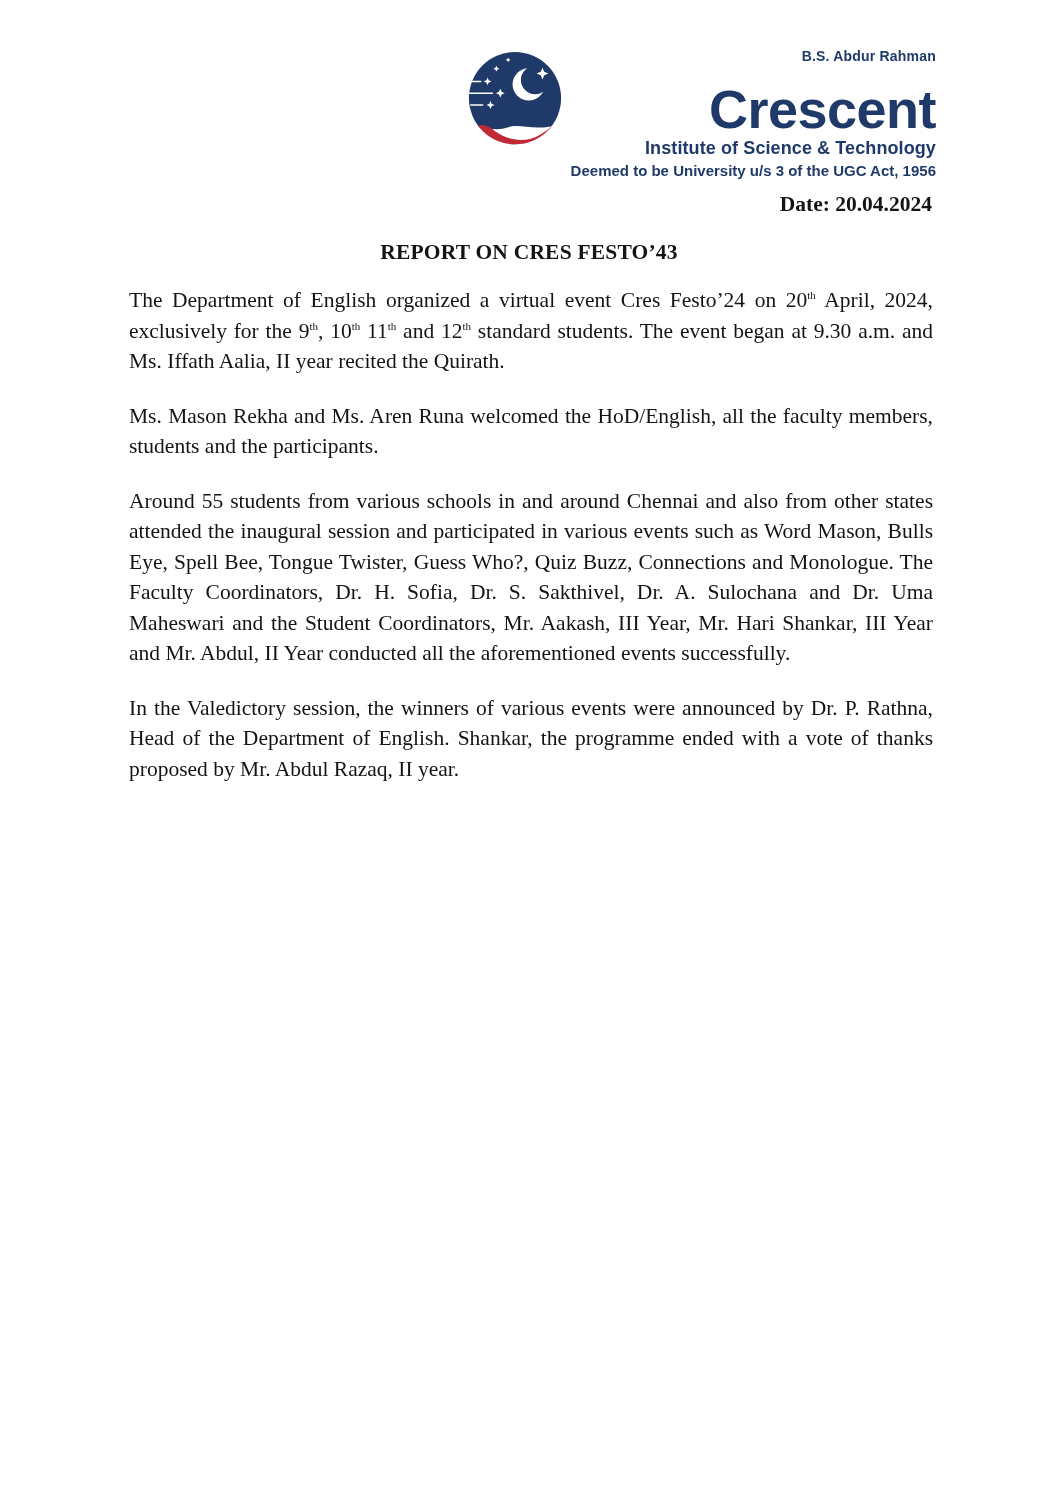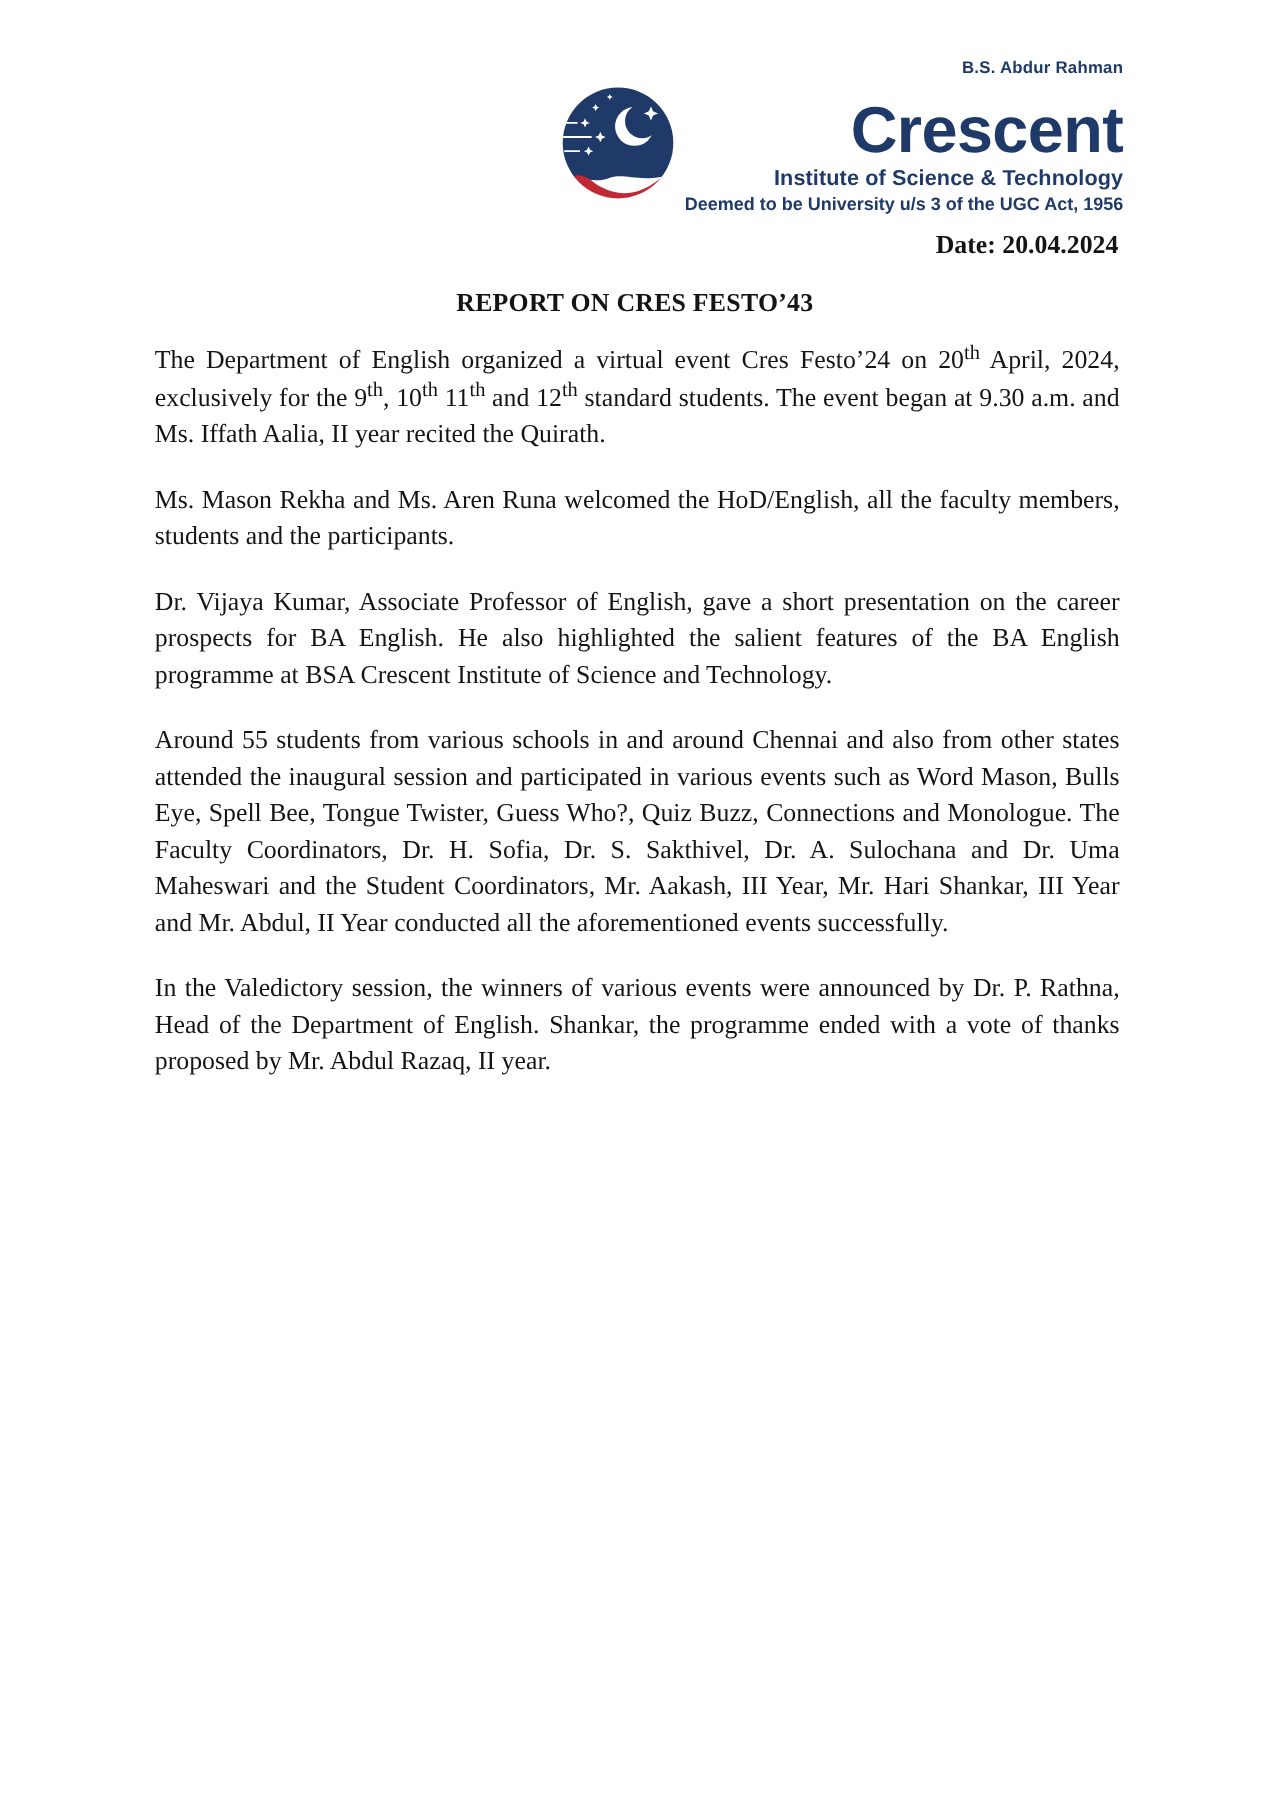--- a/index.html
+++ b/index.html
@@ -19,21 +19,21 @@
     overflow: hidden;
     margin: 0 auto;
   }
 
   
   .brand {
     position: absolute;
     top: 48px;
     right: 122px;
     display: flex;
-    align-items: flex-end;
+    align-items: flex-start;
     gap: 5px;
   }
   .brand-emblem { width: 102px; height: 110px; flex: 0 0 auto; }
   .brand-text {
     display: flex;
     flex-direction: column;
     align-items: flex-end;
     font-family: "Liberation Sans", sans-serif;
     color: var(--navy);
   }
@@ -88,21 +88,21 @@
     left: 129px;
     width: 804px;
   }
   .doc-body p {
     font-size: 21.5px;
     line-height: 30.5px;
     text-align: justify;
     margin-bottom: 24px;
   }
   .doc-body p sup {
-    font-size: 17px;
+    font-size: 11px;
     line-height: 0;
     vertical-align: baseline;
     position: relative;
     top: -8px;
   }
 </style>
 </head>
 <body>
 
 <div class="page">
@@ -154,18 +154,17 @@
     </div>
   </div>
 
   <div class="date-line">Date: 20.04.2024</div>
 
   <div class="doc-title">REPORT ON CRES FESTO’43</div>
 
   <div class="doc-body">
     <p>The Department of English organized a virtual event Cres Festo’24 on 20<sup>th</sup> April, 2024, exclusively for the 9<sup>th</sup>, 10<sup>th</sup> 11<sup>th</sup> and 12<sup>th</sup> standard students. The event began at 9.30 a.m. and Ms. Iffath Aalia, II year recited the Quirath.</p>
     <p>Ms. Mason Rekha and Ms. Aren Runa welcomed the HoD/English, all the faculty members, students and the participants.</p>
-    <p>Dr. Vijaya Kumar, Associate Professor of English, gave a short presentation on the career prospects for BA English. He also highlighted the salient features of the BA English programme at BSA Crescent Institute of Science and Technology.</p>
     <p>Around 55 students from various schools in and around Chennai and also from other states attended the inaugural session and participated in various events such as Word Mason, Bulls Eye, Spell Bee, Tongue Twister, Guess Who?, Quiz Buzz, Connections and Monologue. The Faculty Coordinators, Dr. H. Sofia, Dr. S. Sakthivel, Dr. A. Sulochana and Dr. Uma Maheswari and the Student Coordinators, Mr. Aakash, III Year, Mr. Hari Shankar, III Year and Mr. Abdul, II Year conducted all the aforementioned events successfully.</p>
     <p>In the Valedictory session, the winners of various events were announced by Dr. P. Rathna, Head of the Department of English. Shankar, the programme ended with a vote of thanks proposed by Mr. Abdul Razaq, II year.</p>
   </div>
 
 </div>
 
 </body></html>

